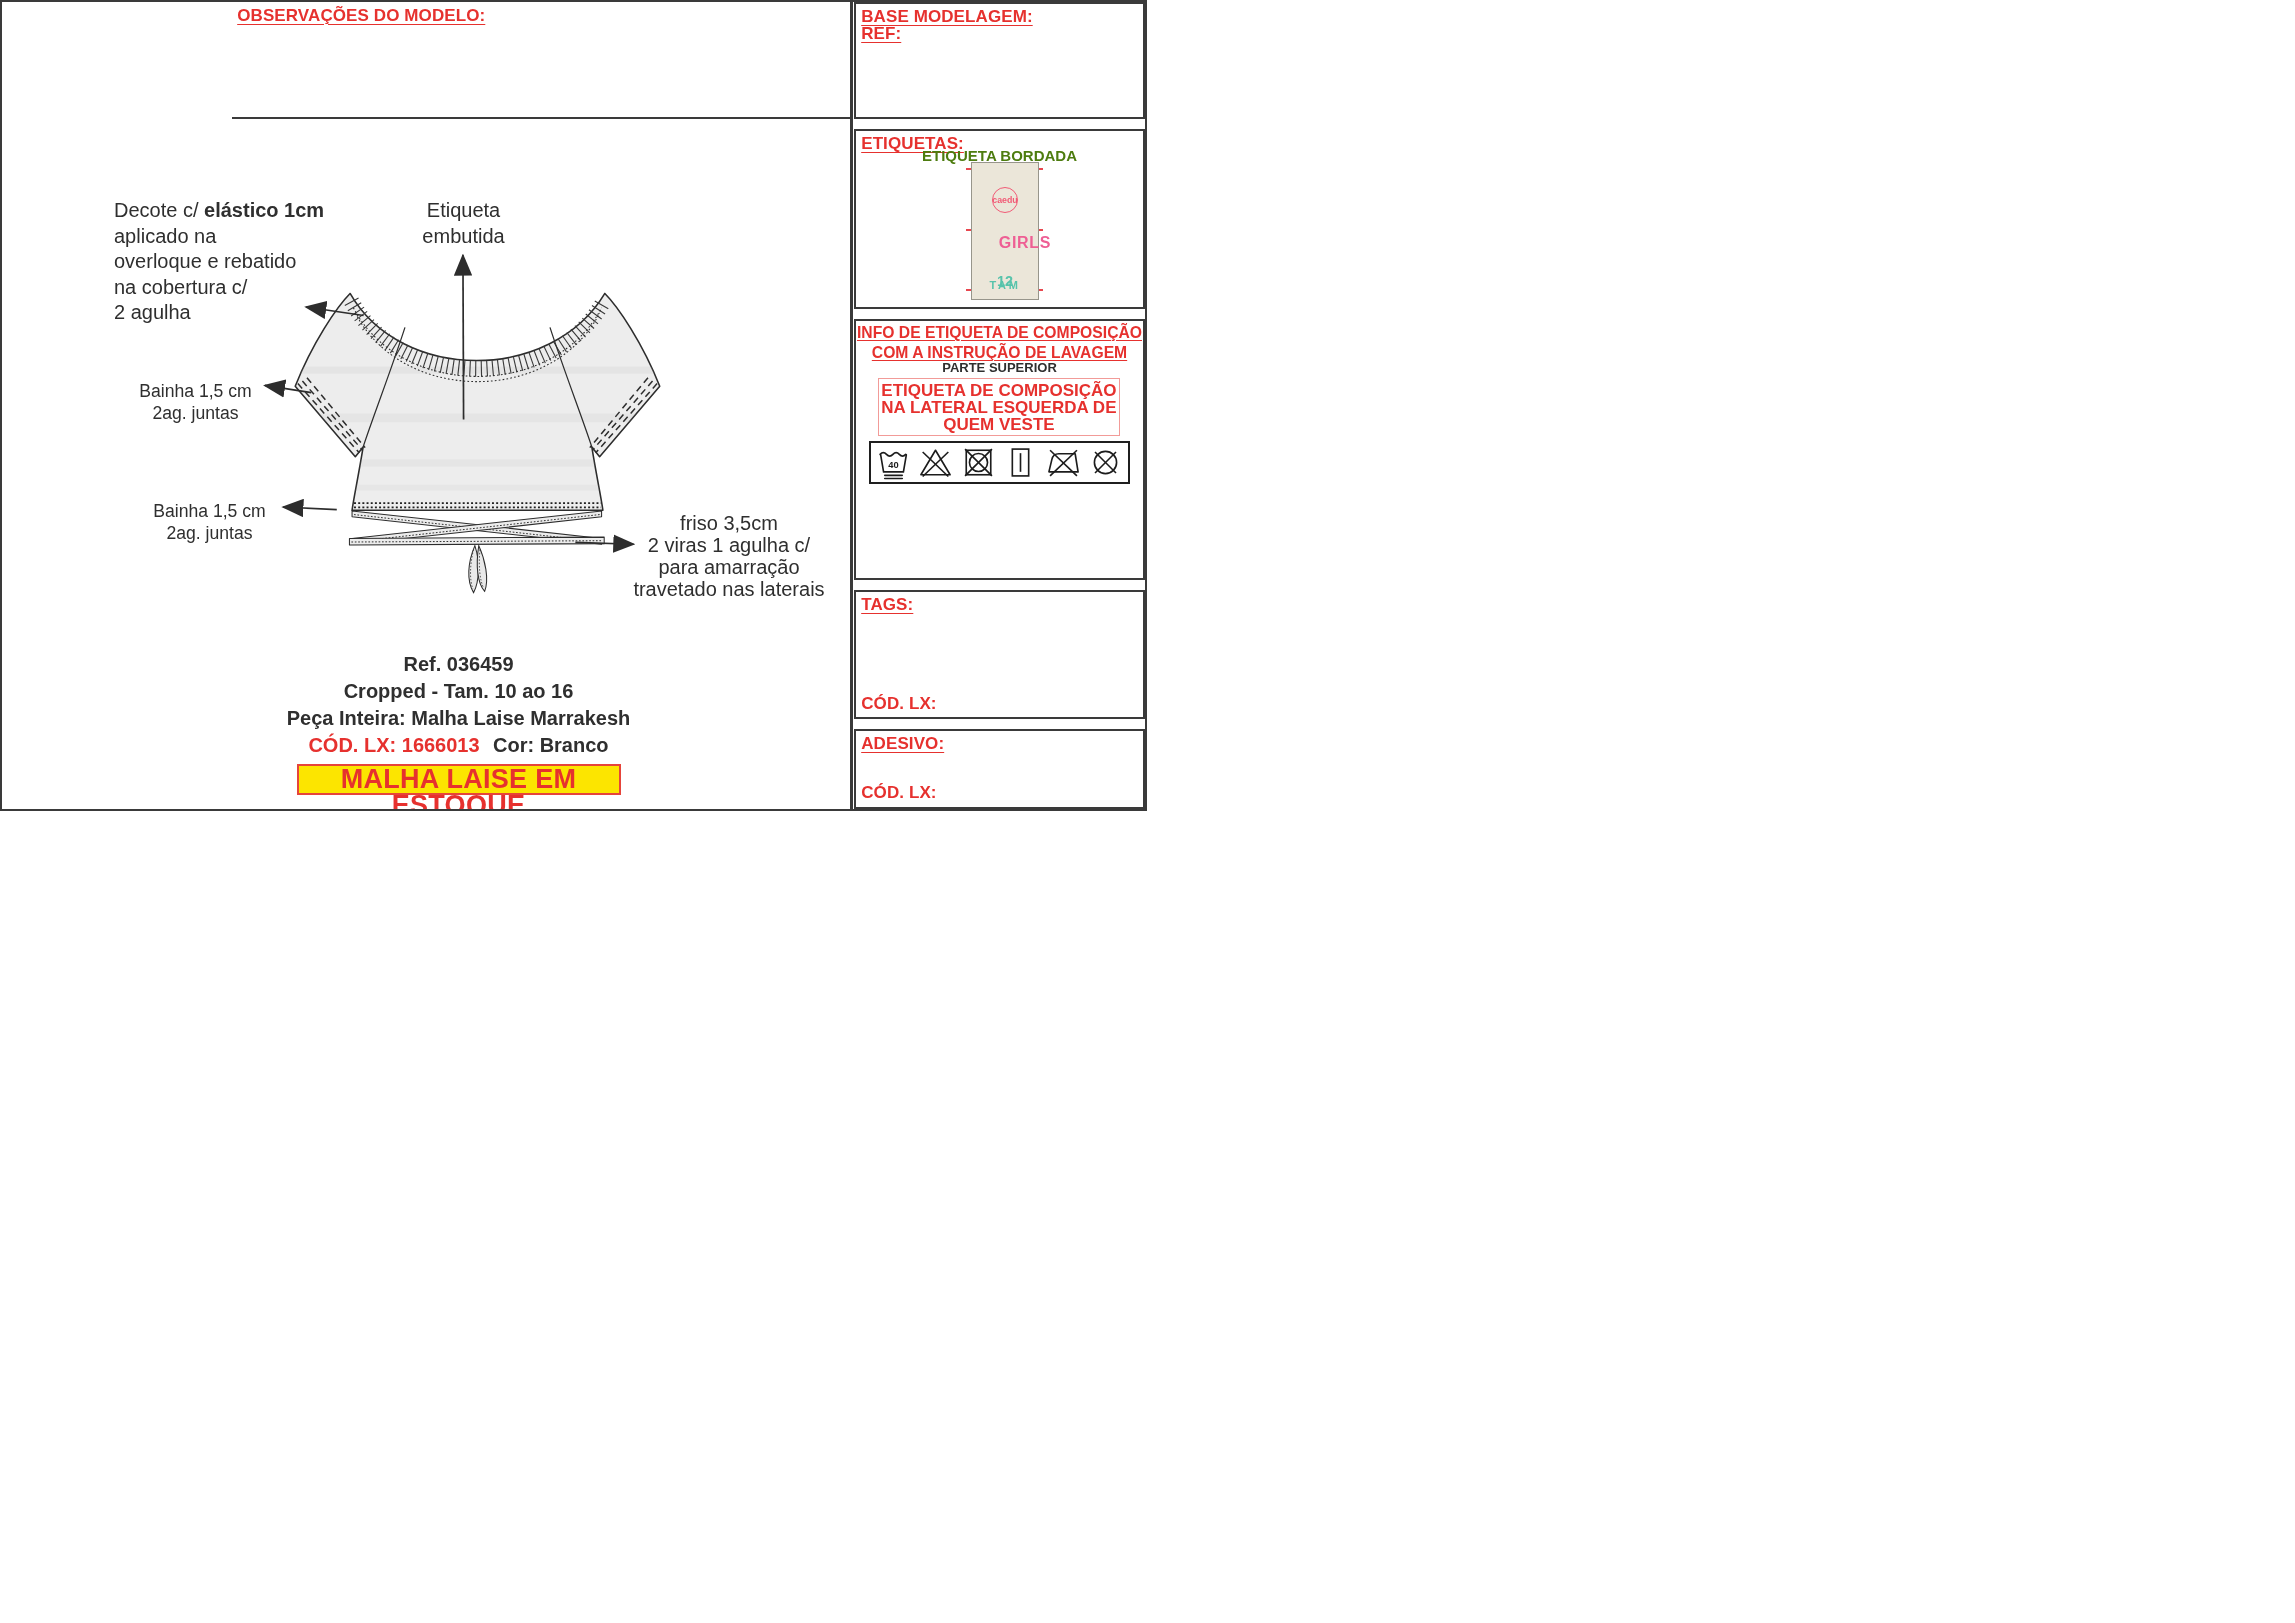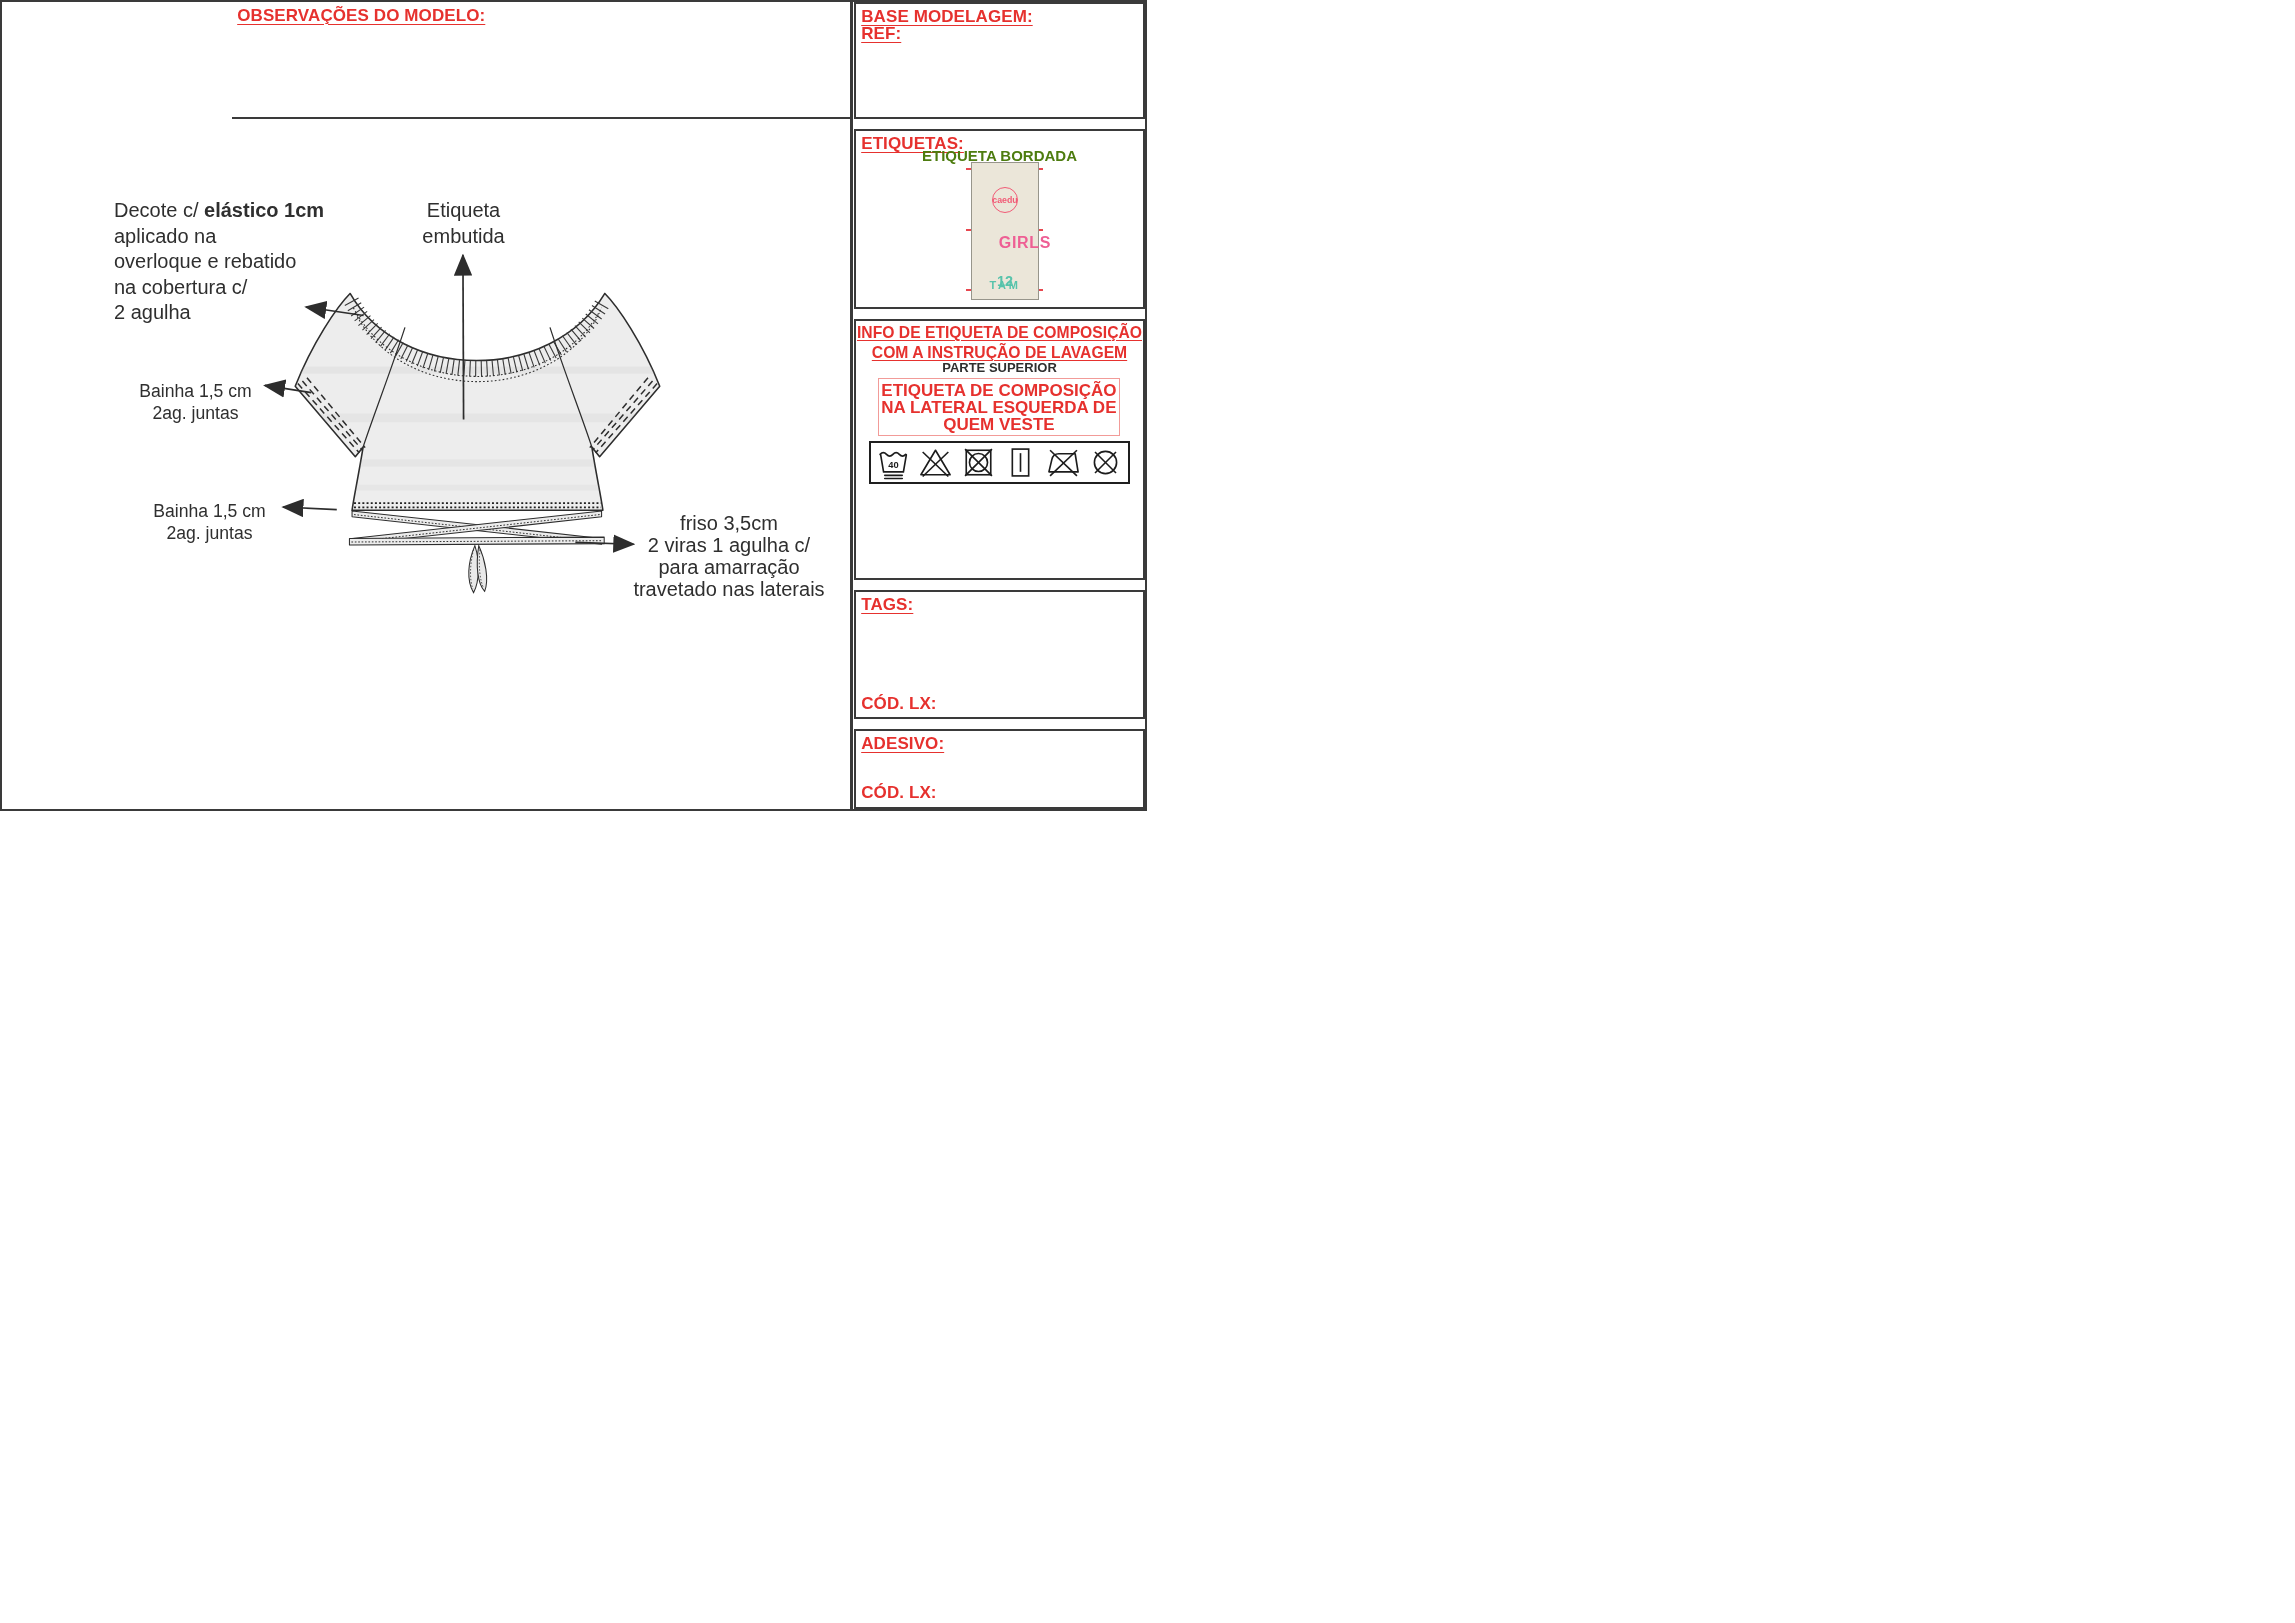--- a/index.html
+++ b/index.html
@@ -141,20 +141,30 @@
       </defs>
       <g stroke="#2d2d2d" stroke-width="2.6" fill="none">
         <path d="M553,296 L465,283" marker-end="url(#ah)"></path>
         <path d="M706,455 L705,204" marker-end="url(#ah)"></path>
         <path d="M473,414 L402,403" marker-end="url(#ah)"></path>
         <path d="M512,593 L430,589" marker-end="url(#ah)"></path>
         <path d="M877,643 L966,646" marker-end="url(#ah)"></path>
       </g>
     </svg>
 
+    <div id="footer-block">
+      <div>Ref. 036459</div>
+      <div>Cropped - Tam. 10 ao 16</div>
+      <div>Peça Inteira: Malha Laise Marrakesh</div>
+      <div>
+        <span class="red-txt">CÓD. LX: 1666013</span>
+        <span style="margin-left:7.8px;">Cor: Branco</span>
+      </div>
+      <div id="stock-banner">MALHA LAISE EM ESTOQUE</div>
+    </div>
   </div>
 
   <div id="right-col">
 
     <div class="rbox" style="height:117px;flex:none;">
       <span class="red-head" style="top:3.3px;">BASE MODELAGEM:</span>
       <span class="red-head" style="top:20px;">REF:</span>
     </div>
 
     <div class="rbox" style="height:180px;flex:none;">

